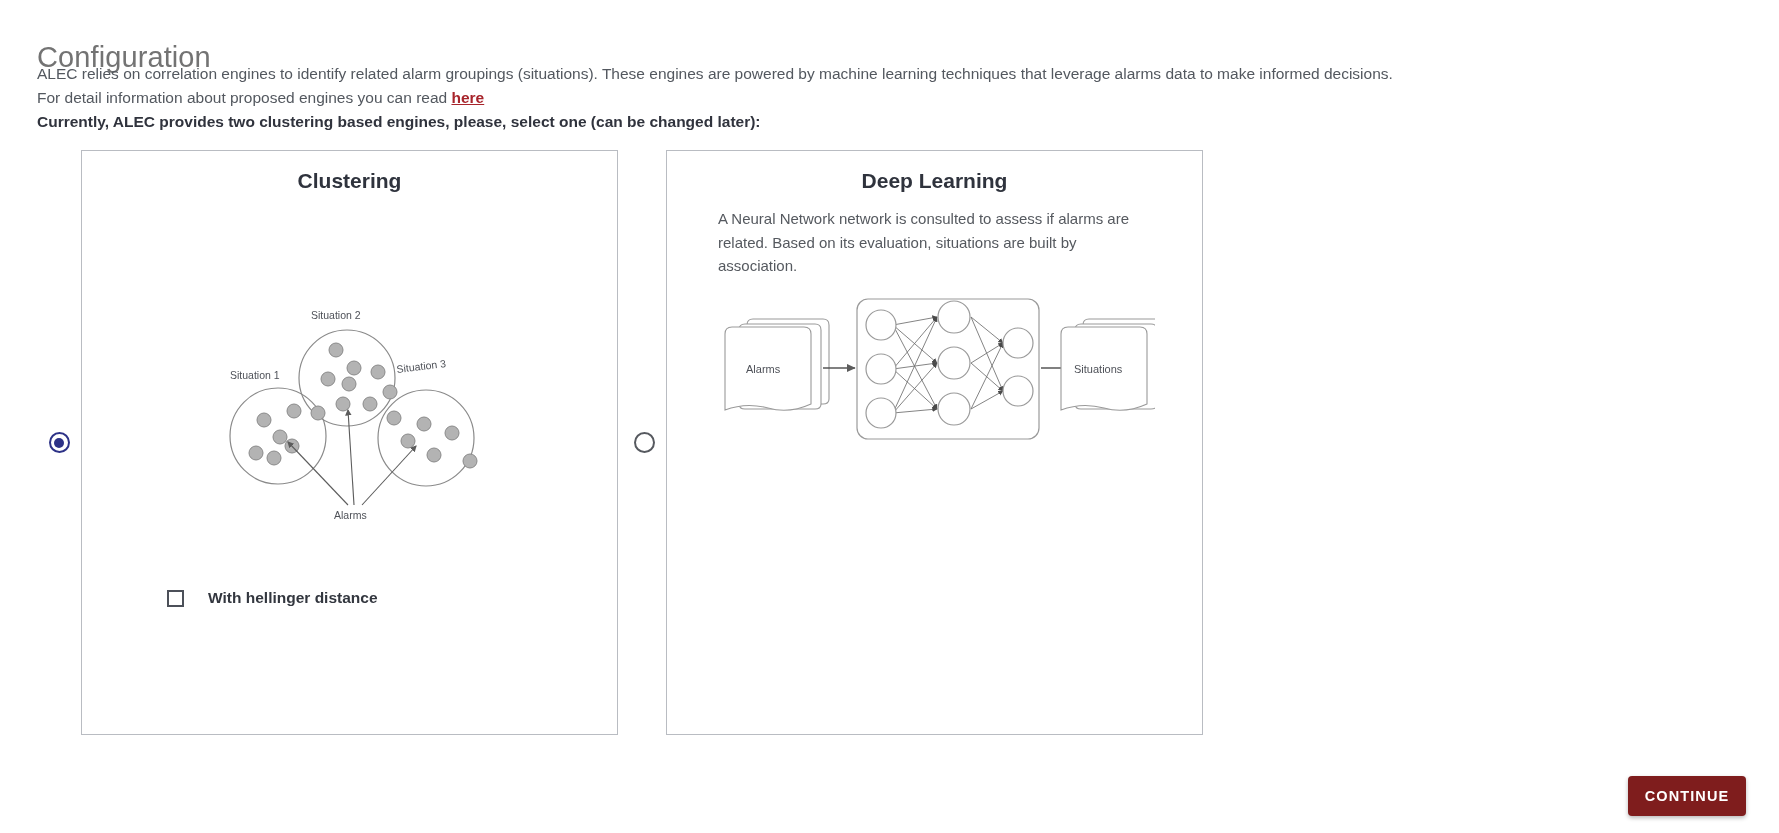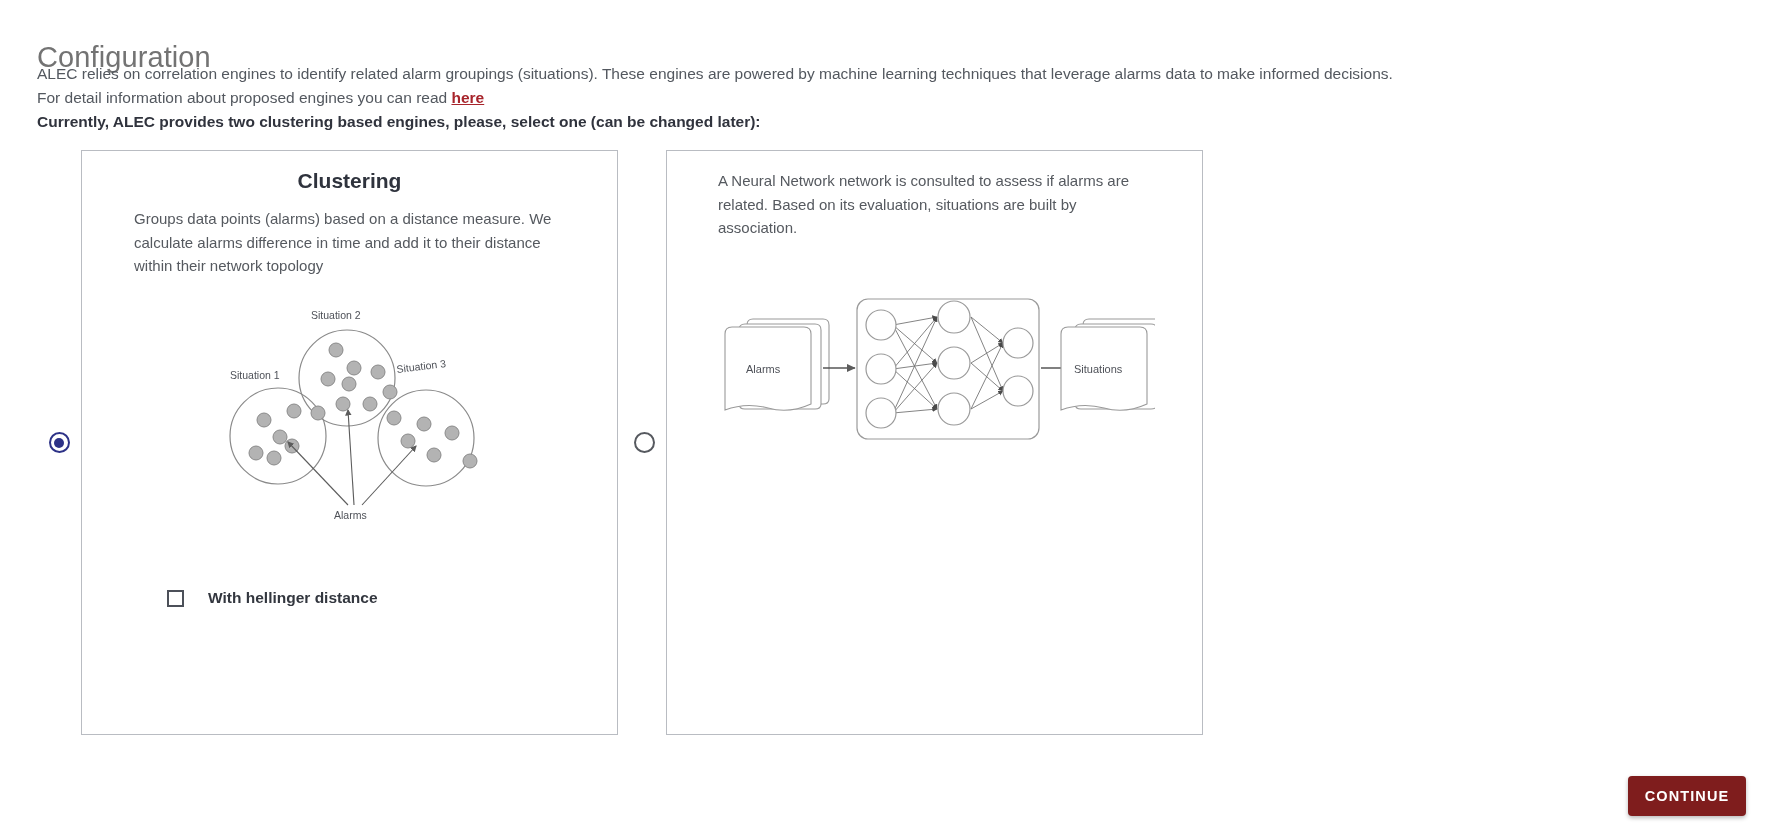--- a/index.html
+++ b/index.html
@@ -108,21 +108,20 @@
   <div class="intro-line l2"><span>For detail information about proposed engines you can read </span><a class="link-here" href="#">here</a></div>
 
   <div class="intro-line l3">Currently, ALEC provides two clustering based engines, please, select one (can be changed later):</div>
 
   <div class="option-row" style="left:37px;">
     <div class="radio-wrap">
       <div class="radio checked"></div>
     </div>
     <div class="card">
       <div class="card-title">Clustering</div>
-      <p class="card-desc">Groups data points (alarms) based on a distance measure. We calculate alarms difference in time and add it to their distance within their network topology</p>
 
       <div class="diagram diag-clust">
         <svg width="320" height="220" viewBox="0 0 320 220" aria-hidden="true">
           <g fill="none" stroke="#8a8a8a" stroke-width="1.2">
             <circle cx="76" cy="130" r="48"></circle>
             <circle cx="145" cy="72" r="48"></circle>
             <circle cx="224" cy="132" r="48"></circle>
           </g>
           <g fill="#b3b3b3" stroke="#8a8a8a" stroke-width="1">
 
@@ -176,20 +175,21 @@
         </div>
       </div>
     </div>
   </div>
 
   <div class="option-row" style="left:622px;">
     <div class="radio-wrap">
       <div class="radio"></div>
     </div>
     <div class="card">
+      <div class="card-title">Deep Learning</div>
       <p class="card-desc dl">A Neural Network network is consulted to assess if alarms are related. Based on its evaluation, situations are built by association.</p>
 
       <div class="diagram diag-dl">
         <svg width="440" height="180" viewBox="0 0 440 180" aria-hidden="true">
           <defs>
             <marker id="ah2" markerWidth="8" markerHeight="8" refX="6" refY="3" orient="auto">
               <path d="M0,0 L6.5,3 L0,6 z" fill="#5c5c5c"></path>
             </marker>
             <marker id="ahs" markerWidth="7" markerHeight="7" refX="5.5" refY="3" orient="auto">
               <path d="M0,0 L6,3 L0,6 z" fill="#4a4a4a"></path>

